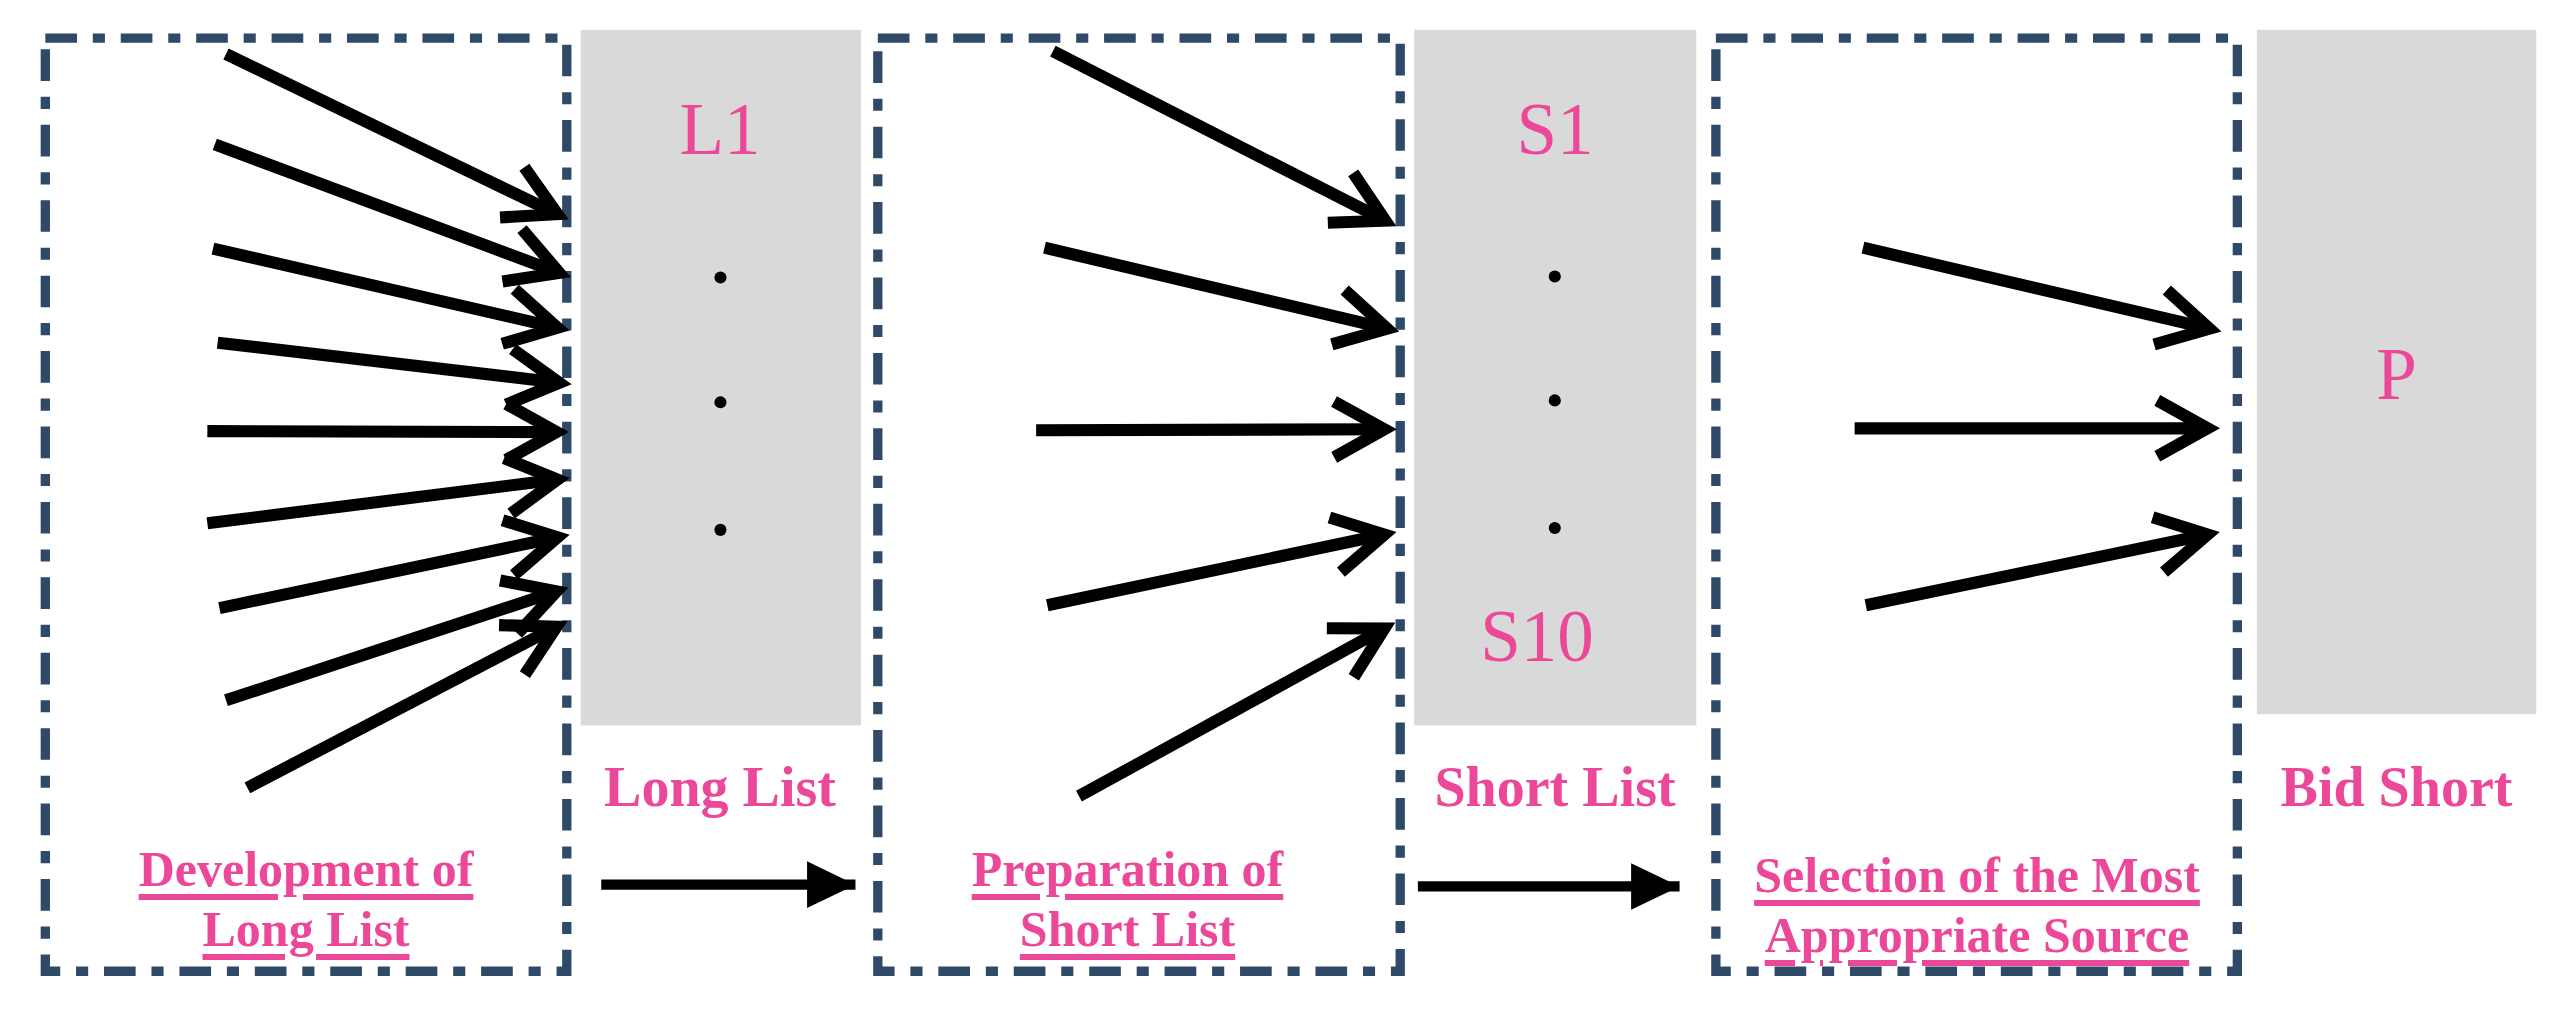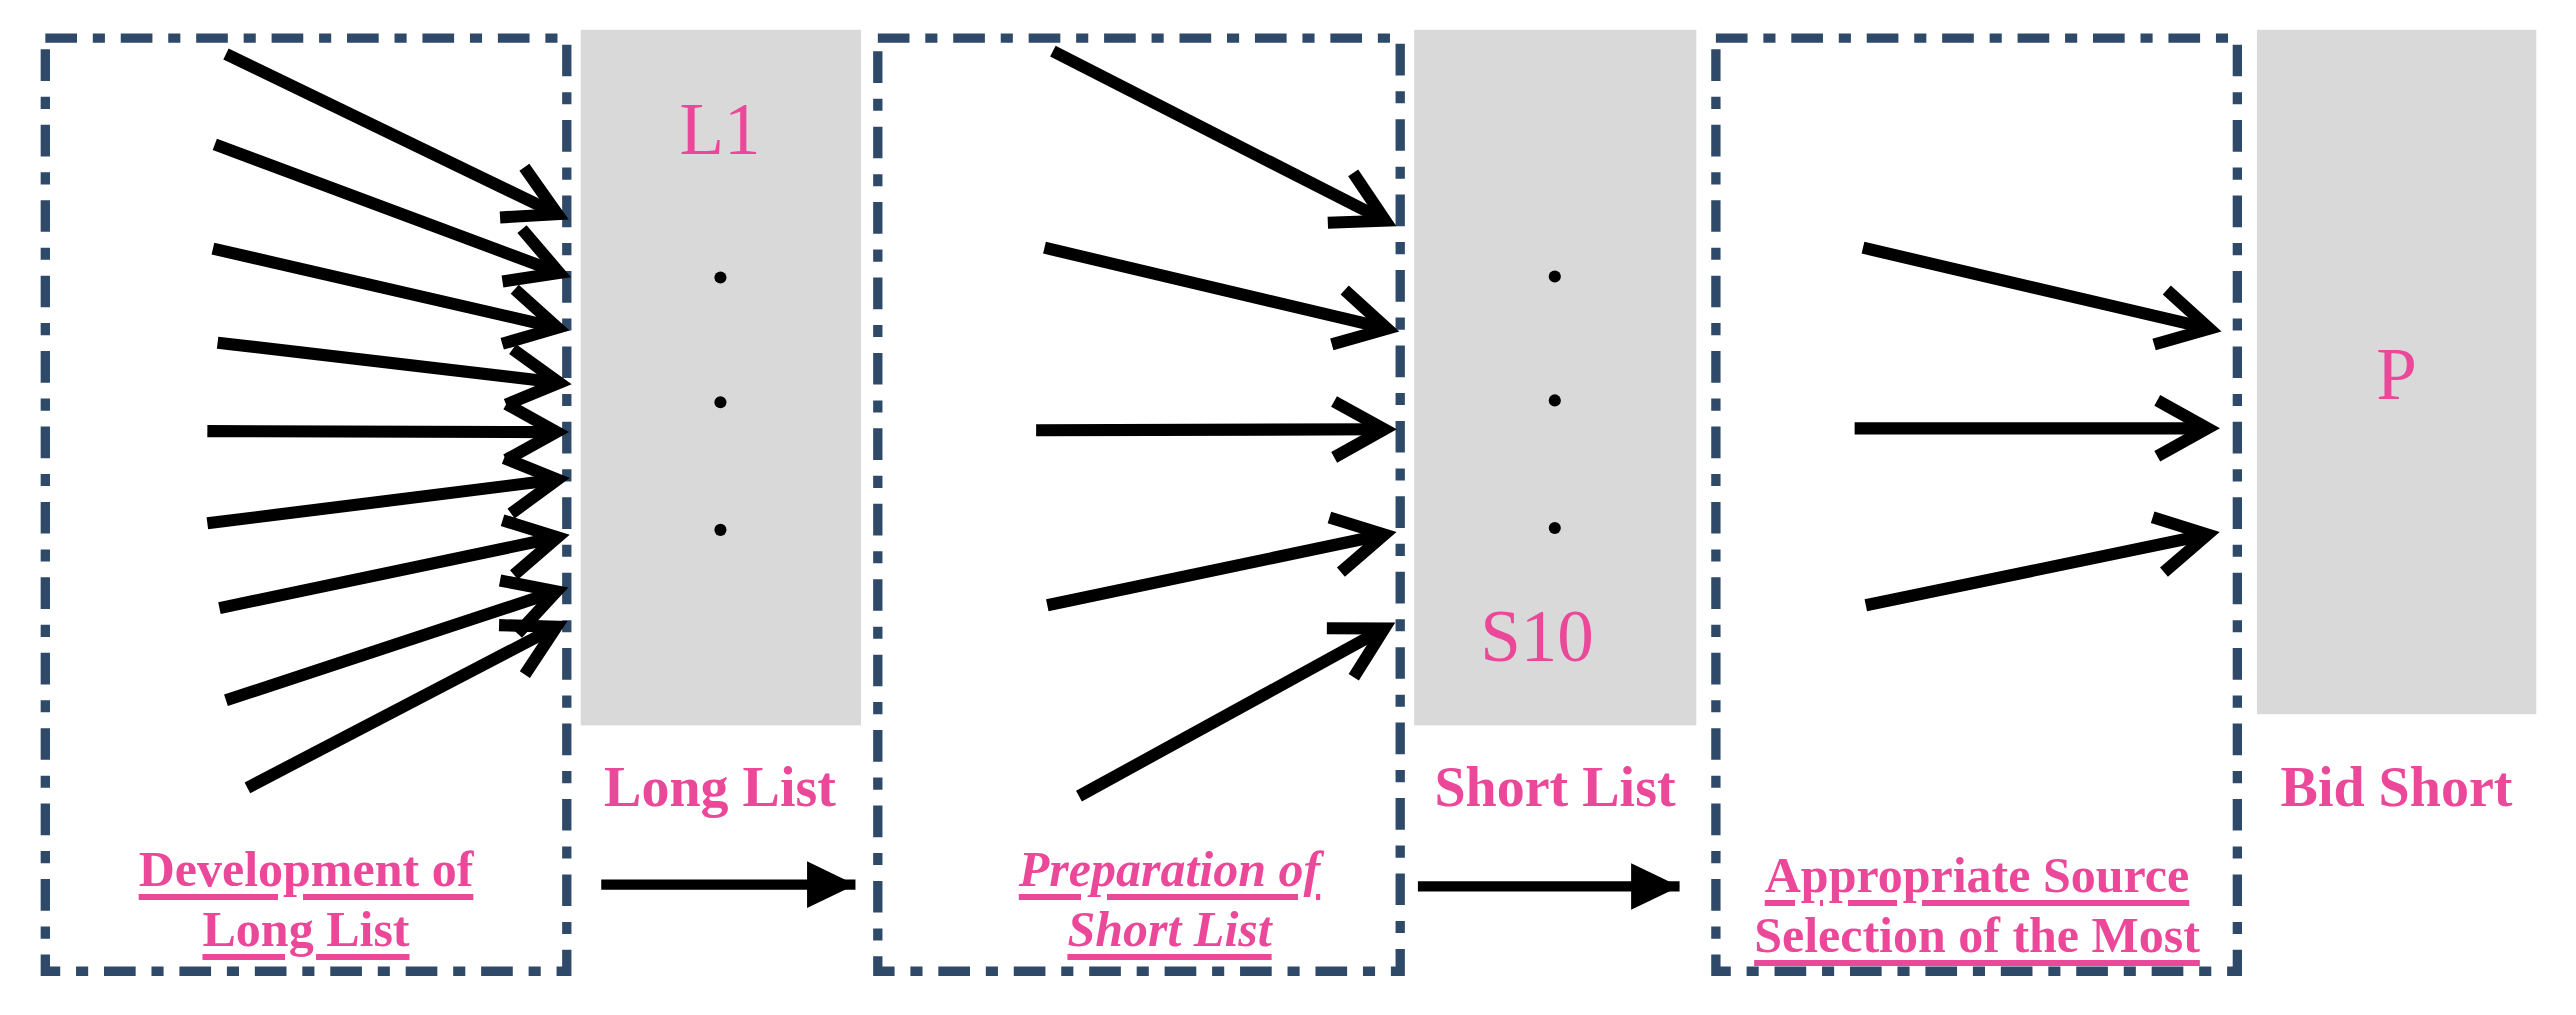--- a/index.html
+++ b/index.html
@@ -80,35 +80,36 @@
       <line x1="1991" y1="460" x2="2370" y2="460" marker-end="url(#openHead)"></line>
       <line x1="2003" y1="650" x2="2370" y2="574" marker-end="url(#openHead)"></line>
     </g>
 
     <line x1="645" y1="950" x2="918" y2="950" stroke="#000000" stroke-width="11" marker-end="url(#triHead)"></line>
     <line x1="1522" y1="952" x2="1803" y2="952" stroke="#000000" stroke-width="11" marker-end="url(#triHead)"></line>
   </svg>
 
   <div class="txt node-letter" style="left:580px;top:93px;width:280px;">L1</div>
 
+  <div class="txt node-letter" style="left:1414px;top:93px;width:282px;">S1</div>
   <div class="txt node-letter" style="left:1414px;top:600px;width:246px;">S10</div>
 
   <div class="txt node-letter" style="left:2257px;top:338px;width:279px;">P</div>
 
   <div class="txt result-label" style="left:580px;top:759px;width:280px;">Long List</div>
   <div class="txt result-label" style="left:1414px;top:759px;width:282px;">Short List</div>
   <div class="txt result-label" style="left:2257px;top:759px;width:279px;">Bid Short</div>
 
   <div class="txt stage-title" style="left:45px;top:839px;width:522px;">
     <span style="display:block;">Development of</span>
     <span style="display:block;">Long List</span>
   </div>
-  <div class="txt stage-title" style="left:908px;top:839px;width:523px;font-style:italic;">
+  <div class="txt stage-title" style="left:866px;top:839px;width:523px;">
     <span style="display:block;">Preparation of</span>
     <span style="display:block;">Short List</span>
   </div>
   <div class="txt stage-title" style="left:1716px;top:845px;width:522px;">
+    <span style="display:block;">Selection of the Most</span>
     <span style="display:block;">Appropriate Source</span>
-    <span style="display:block;">Selection of the Most</span>
   </div>
 
 </div>
 
 
 </body></html>

